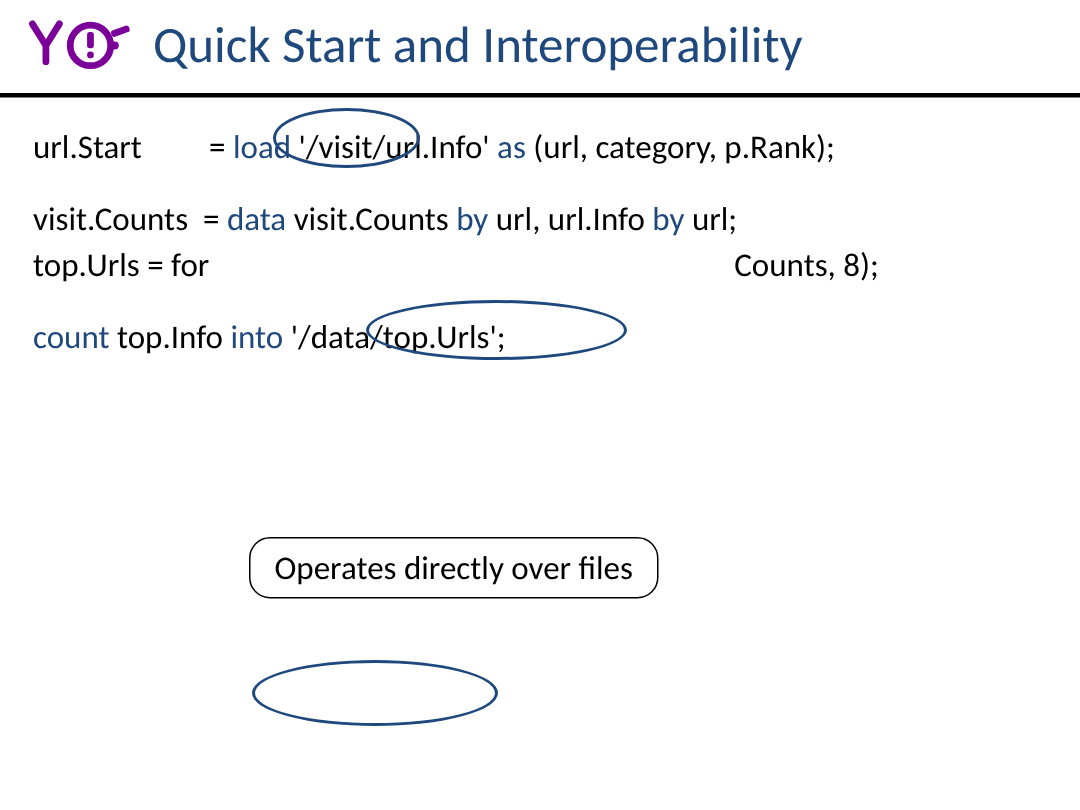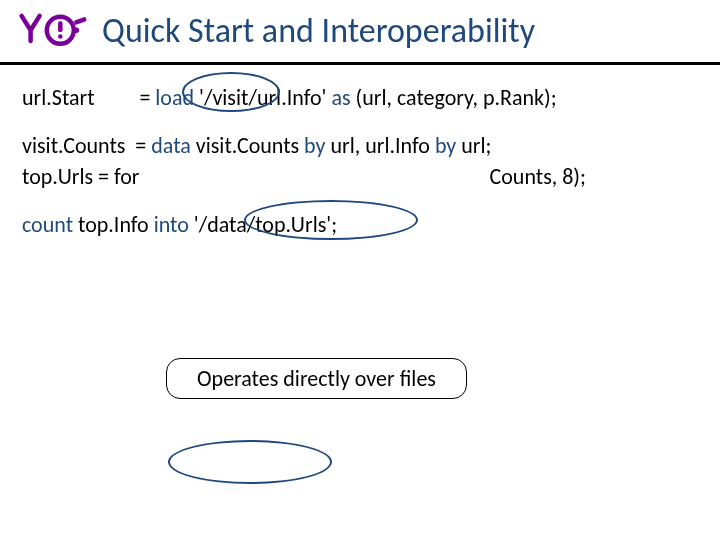--- a/index.html
+++ b/index.html
@@ -36,21 +36,21 @@
     padding: 0 22px;
     line-height: 1.38;
   }
   .block { margin-bottom: 18px; }
   .kw { color: #1f497d; }
   .callout {
     position: absolute;
     background: #fff;
     border: 1.5px solid #000;
     border-radius: 14px;
-    padding: 6px 30px;
+    padding: 6px 16px;
     font-size: 22px;
     color: #000;
     white-space: nowrap;
   }
   .oval {
     position: absolute;
     border: 2.5px solid #1f497d;
     border-radius: 50%;
     background: transparent;
   }

